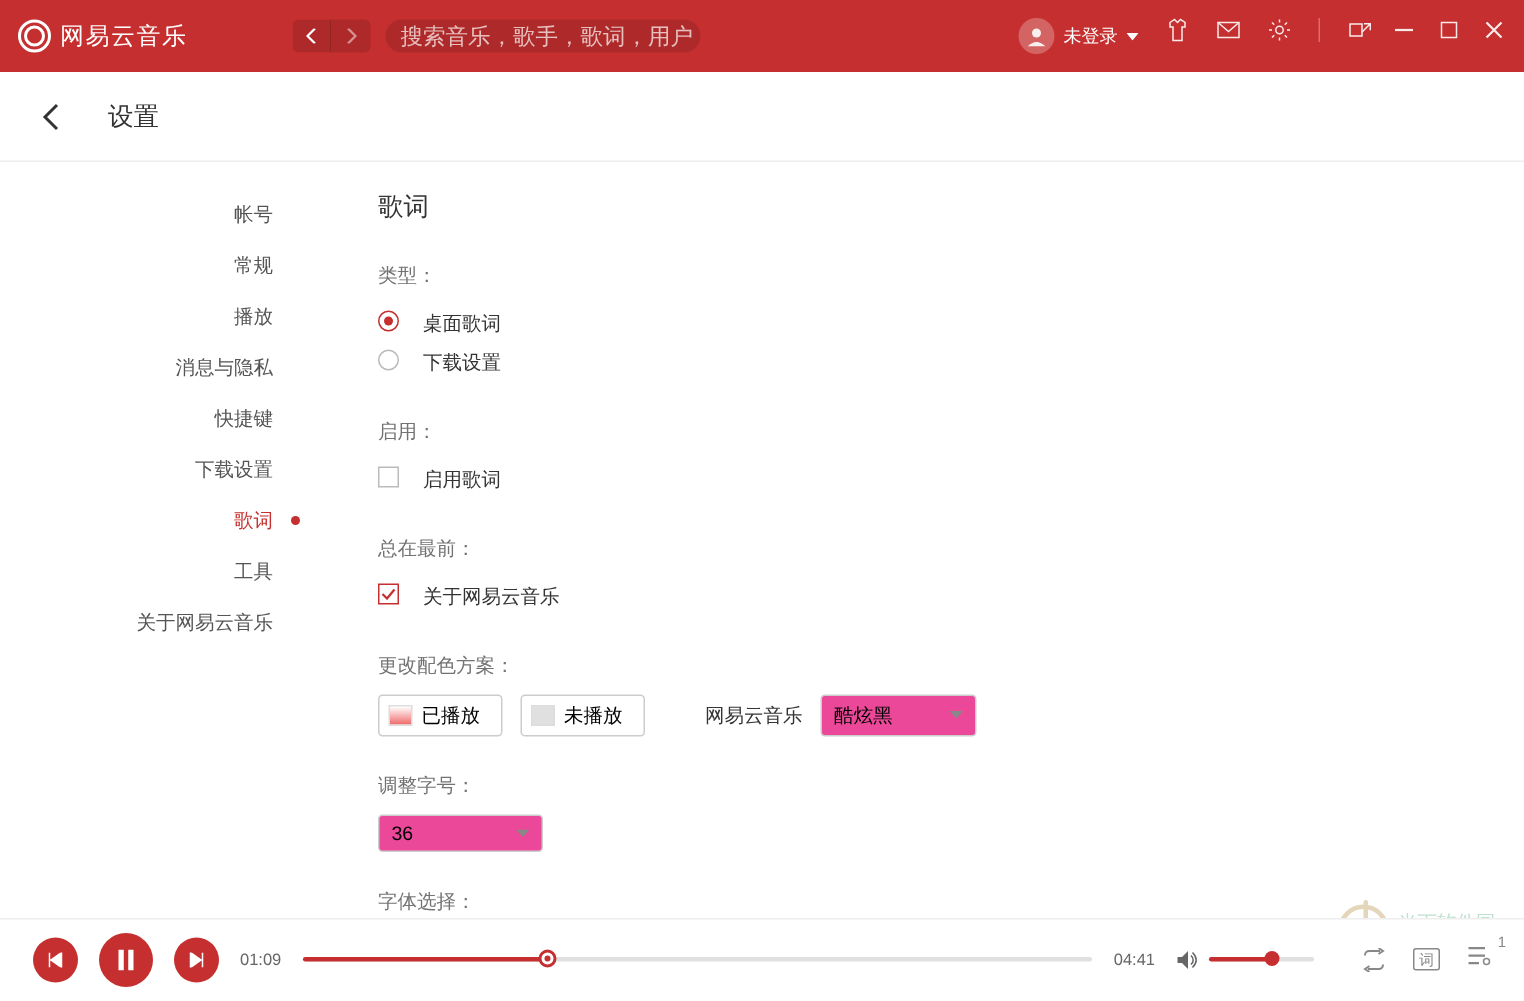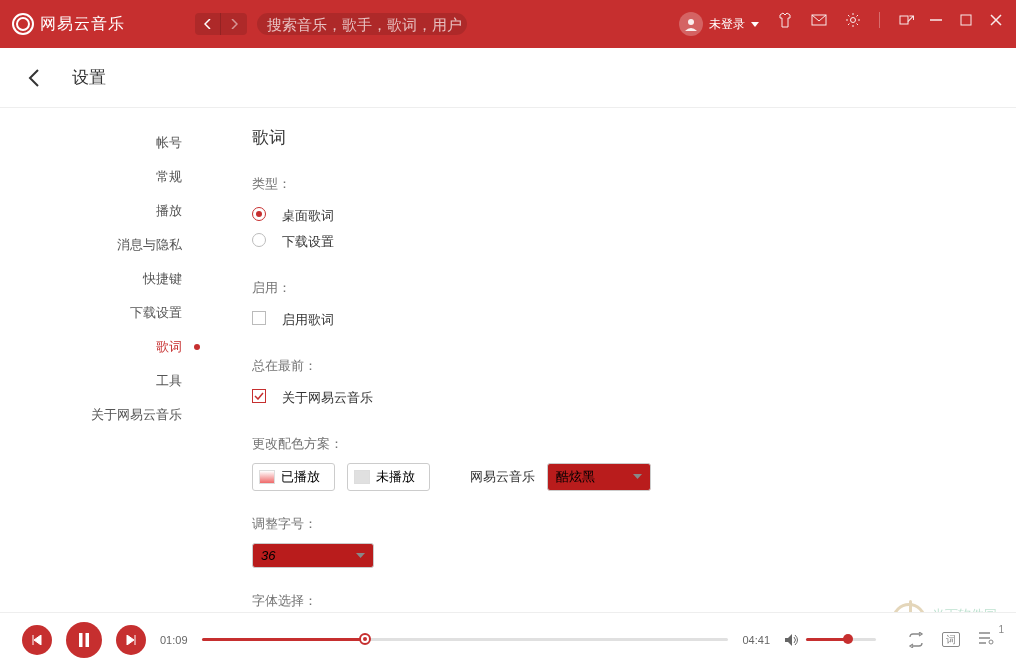--- a/index.html
+++ b/index.html
@@ -51,23 +51,23 @@
 .radio.checked { border-color: #c62f2f; }
 .radio.checked::after { content: ""; position: absolute; width: 6px; height: 6px; background: #c62f2f; border-radius: 50%; top: 3px; left: 3px; }
 .checkbox { width: 14px; height: 14px; border: 1px solid #bbb; display: flex; align-items: center; justify-content: center; }
 .checkbox.checked { border-color: #c62f2f; }
 .checkbox.checked svg { width: 10px; height: 8px; }
 
 .color-row { display: flex; align-items: center; gap: 12px; }
 .color-btn { display: flex; align-items: center; gap: 6px; border: 1px solid #ccc; border-radius: 3px; padding: 4px 14px 4px 6px; font-size: 13px; cursor: pointer; background: #fff; }
 .color-sw { width: 16px; height: 14px; border: 1px solid #ddd; }
 .preset-label { font-size: 13px; color: #333; margin-left: 28px; }
-.select { border: 1px solid #ccc; border-radius: 3px; padding: 4px 8px; font-size: 13px; display: flex; align-items: center; justify-content: space-between; cursor: pointer; background: #b91c1c; }
+.select { border: 1px solid #ccc; border-radius: 3px; padding: 4px 8px; font-size: 13px; display: flex; align-items: center; justify-content: space-between; cursor: pointer; background: #ec4899; }
 .select.small { width: 104px; }
-.select.med { width: 122px; font-style: italic; }
+.select.med { width: 110px; }
 .select svg { width: 9px; height: 6px; }
 
 
 .watermark { position: absolute; right: 10px; bottom: 30px; opacity: 0.35; display: flex; align-items: center; gap: 6px; pointer-events: none; }
 .wm-circle { width: 34px; height: 34px; border: 3px solid #b28a3b; border-radius: 50%; position: relative; }
 .wm-circle::after { content: ""; position: absolute; width: 3px; height: 14px; background: #b28a3b; left: 14px; top: -6px; border-radius: 2px; }
 .wm-text { font-size: 13px; color: #4a7; }
 .wm-sub { font-size: 9px; color: #aaa; }
 
 

